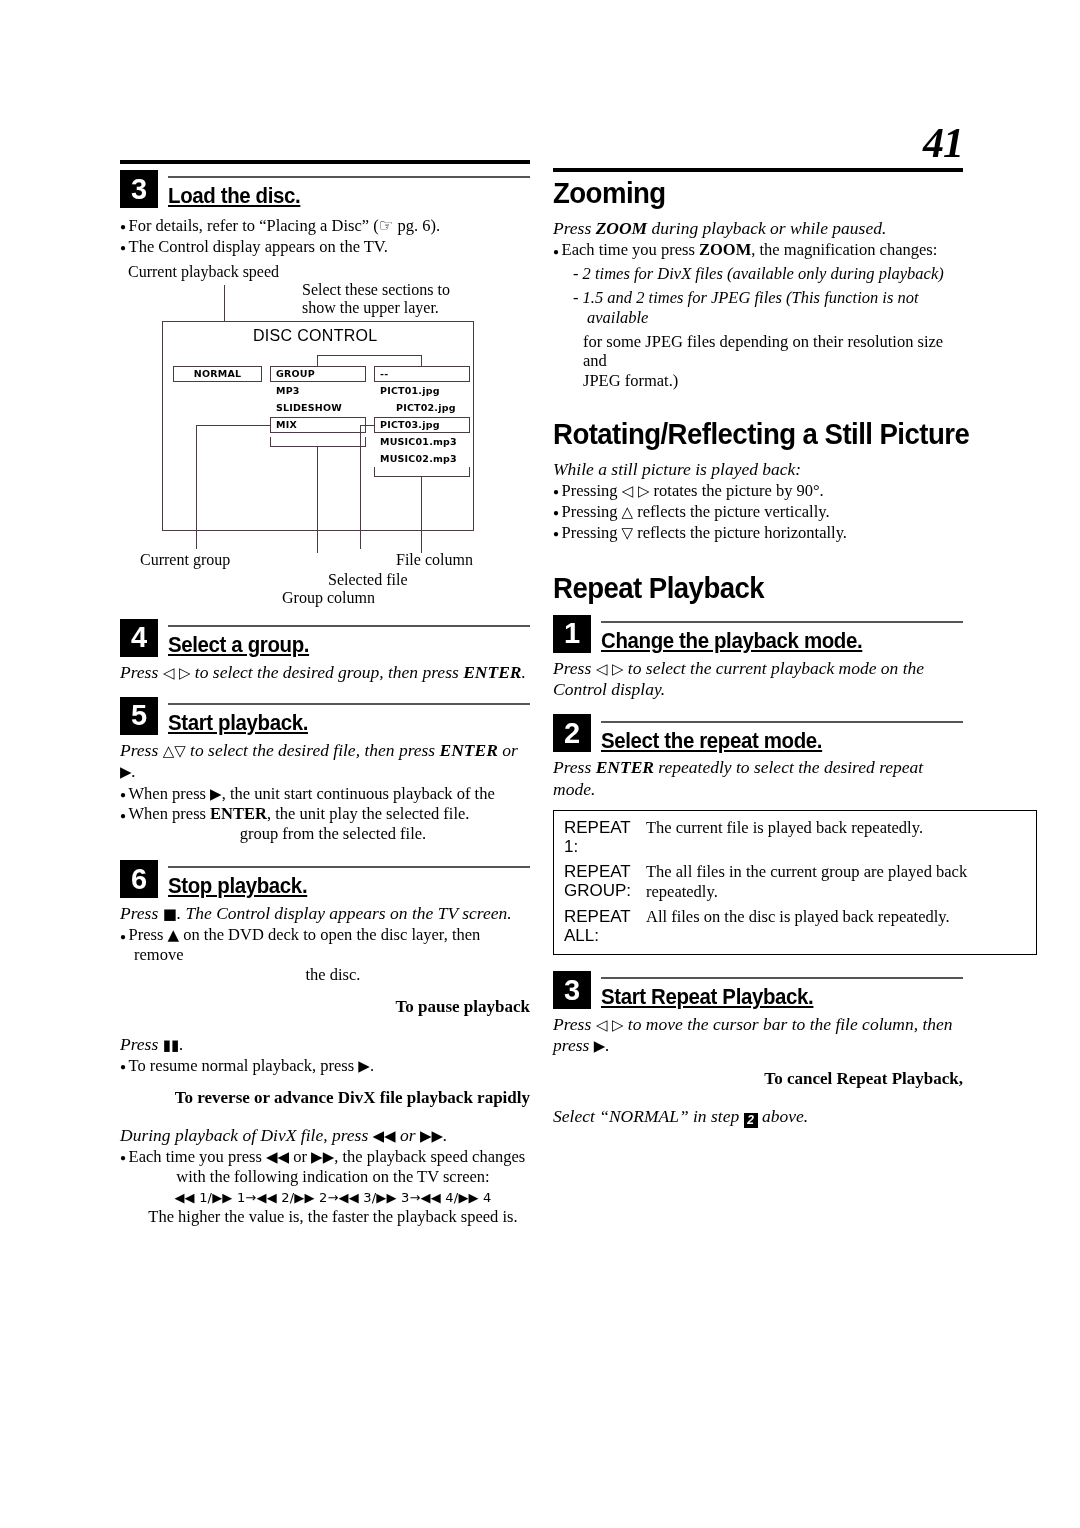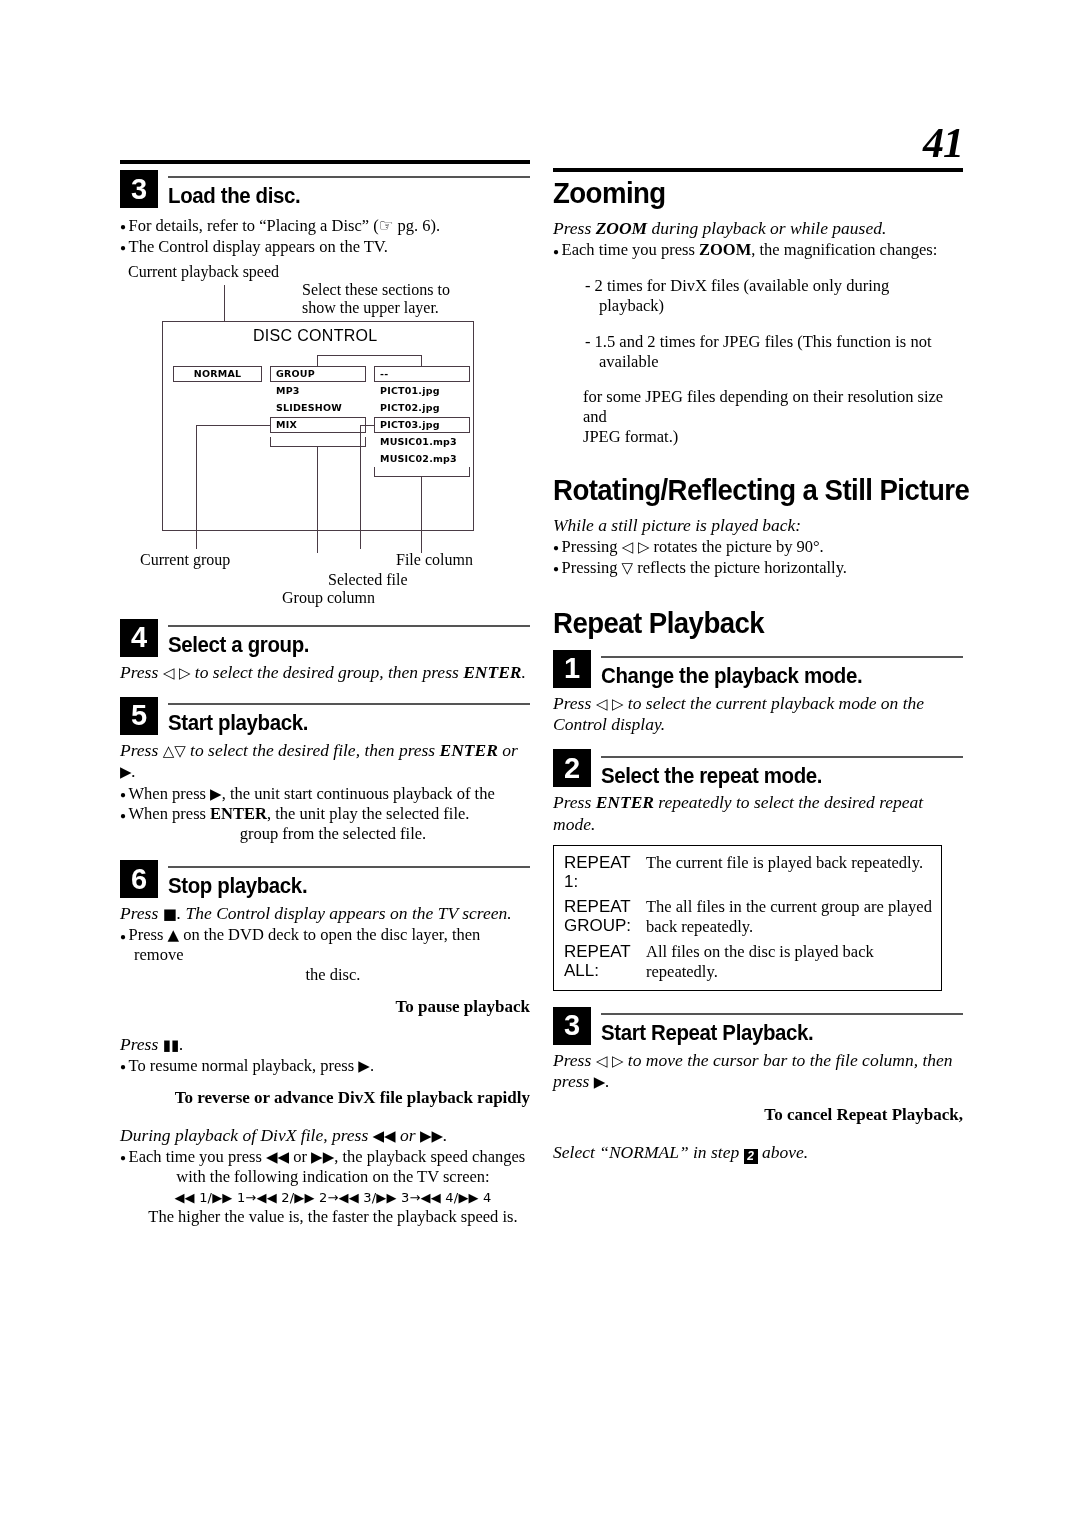--- a/index.html
+++ b/index.html
@@ -37,21 +37,21 @@
     margin-top:6px;
   }
   .step-num {
     width:38px; height:38px; flex:none;
     background:#000; color:#fff;
     font-family:"Liberation Sans", sans-serif;
     font-weight:bold; font-size:29px;
     display:flex; align-items:center; justify-content:center;
     line-height:1;
   }
-  .step-body { flex:1; margin-left:10px; }
+  .step-body { flex:1; margin-left:10px;text-decoration:underline; }
   .step-rule { border-top:2px solid #555; height:0; margin-bottom:6px; }
   .step-title {
     font-family:"Liberation Sans", sans-serif;
     font-weight:bold;
     font-size:22px;
     letter-spacing:-0.4px;
     line-height:1.08;
     transform:scaleX(0.93);
     transform-origin:left bottom;
     white-space:nowrap;
@@ -82,23 +82,24 @@
     font-size:16.5px;
     line-height:1.2;
     margin:1px 0 0 0;
     padding-left:14px;
     text-indent:-14px;
   }
   .bul::before { content:"\25CF\00a0"; font-size:10px; vertical-align:middle; }
   .sub {
     font-size:16.5px;
     line-height:1.2;
-    margin:16px;
+    margin:4px;
     padding-left:30px;
     text-indent:-14px;
+    font-style:italic;
   }
   .subcont { font-size:16.5px; line-height:1.2; margin:0; padding-left:30px; }
   .bulcont { font-size:16.5px; line-height:1.2; margin:0; padding-left:16px;text-align:center; }
   .subhead { font-weight:bold; font-size:17px; margin-top:12px;text-align:right; }
   .glyph { font-family:"DejaVu Sans", sans-serif; font-size:15px; }
   .glyph-sm { font-family:"DejaVu Sans", sans-serif; font-size:13px; }
   .inline-num {
     display:inline-block; background:#000; color:#fff;
     font-family:"Liberation Sans", sans-serif; font-weight:bold;
     font-size:12px; width:14px; height:15px; line-height:15px;
@@ -140,21 +141,21 @@
     white-space:nowrap;
   }
   .brace { position:absolute; }
   .brace .bl, .brace .br { position:absolute; width:1px; background:#4a3b45; }
   .brace .bb { position:absolute; height:1px; background:#4a3b45; left:0; }
 
   
   .rtable {
     border:1.5px solid #000;
     margin-top:10px;
-    width:389px;
+    width:484px;
     padding:4px 0 6px 0;
   }
   .rrow { display:flex; padding:3px 8px 3px 10px; }
   .rkey {
     width:82px; flex:none;
     font-family:"Liberation Sans", sans-serif;
     font-size:17px; line-height:1.12;
   }
   .rval { flex:1; font-size:16.5px; line-height:1.18; }
 </style>
@@ -207,21 +208,21 @@
 
       <div class="brace" style="left:150px; top:174px; width:96px; height:10px;">
         <div class="bl" style="left:0; top:0; height:10px;"></div>
         <div class="br" style="left:95px; top:0; height:10px;"></div>
         <div class="bb" style="top:9px; width:96px;"></div>
       </div>
       <div class="vline" style="left:197px; top:183px; height:107px;"></div>
 
       <div class="cell" style="left:254px; top:103px; width:96px;">--</div>
       <div class="txt" style="left:260px; top:121px;">PICT01.jpg</div>
-      <div class="txt" style="left:260px; top:138px;">PICT02.jpg</div>
+      <div class="txt" style="left:276px; top:138px;">PICT02.jpg</div>
       <div class="cell" style="left:254px; top:154px; width:96px;">PICT03.jpg</div>
       <div class="txt" style="left:260px; top:172px;">MUSIC01.mp3</div>
       <div class="txt" style="left:260px; top:189px;">MUSIC02.mp3</div>
 
       <div class="brace" style="left:254px; top:204px; width:96px; height:10px;">
         <div class="bl" style="left:0; top:0; height:10px;"></div>
         <div class="br" style="left:95px; top:0; height:10px;"></div>
         <div class="bb" style="top:9px; width:96px;"></div>
       </div>
       <div class="vline" style="left:301px; top:213px; height:77px;"></div>
@@ -292,20 +293,21 @@
     <p class="p tight"><span>Press </span><span class="b">ZOOM</span><span> during playback or while paused.</span></p>
     <p class="bul"><span>Each time you press </span><span class="b">ZOOM</span><span>, the magnification changes:</span></p>
     <p class="sub">- 2 times for DivX files (available only during playback)</p>
     <p class="sub">- 1.5 and 2 times for JPEG files (This function is not available</p>
     <p class="subcont">for some JPEG files depending on their resolution size and</p>
     <p class="subcont">JPEG format.)</p>
 
     <div class="sec-head" style="margin-top:26px;">Rotating/Reflecting a Still Picture</div>
     <p class="p tight">While a still picture is played back:</p>
     <p class="bul"><span>Pressing </span><span class="glyph">◁ ▷</span><span> rotates the picture by 90°.</span></p>
+    <p class="bul"><span>Pressing </span><span class="glyph">△</span><span> reflects the picture vertically.</span></p>
     <p class="bul"><span>Pressing </span><span class="glyph">▽</span><span> reflects the picture horizontally.</span></p>
 
     <div class="sec-head" style="margin-top:28px;">Repeat Playback</div>
 
     <div class="step" style="margin-top:10px;">
       <div class="step-num">1</div>
       <div class="step-body">
         <div class="step-rule"></div>
         <div class="step-title">Change the playback mode.</div>
       </div>

